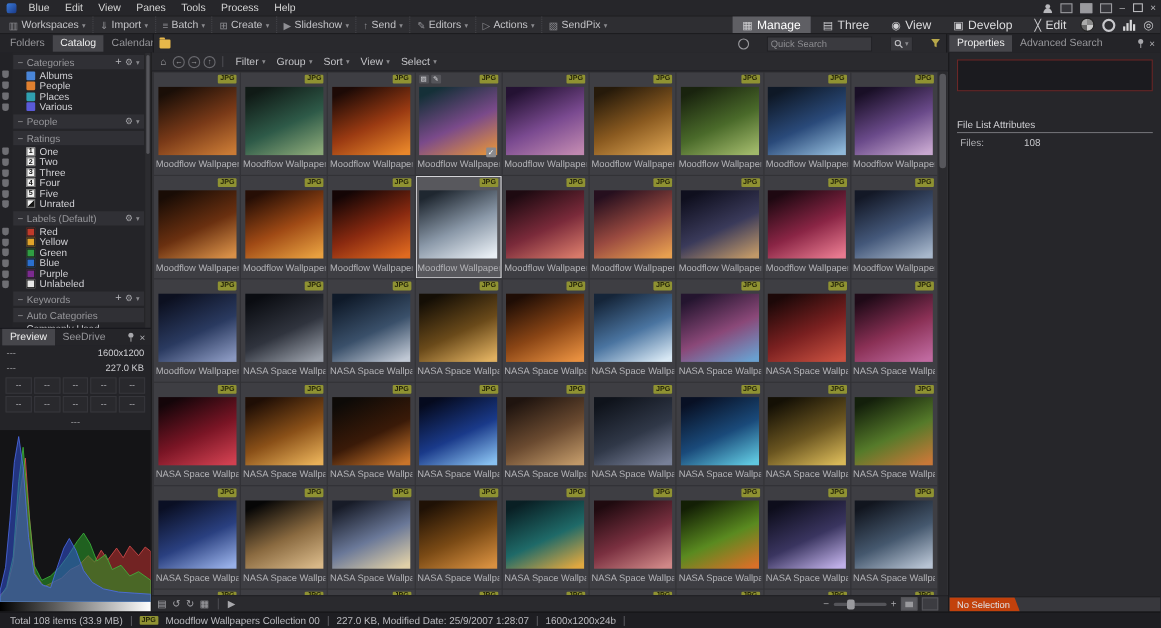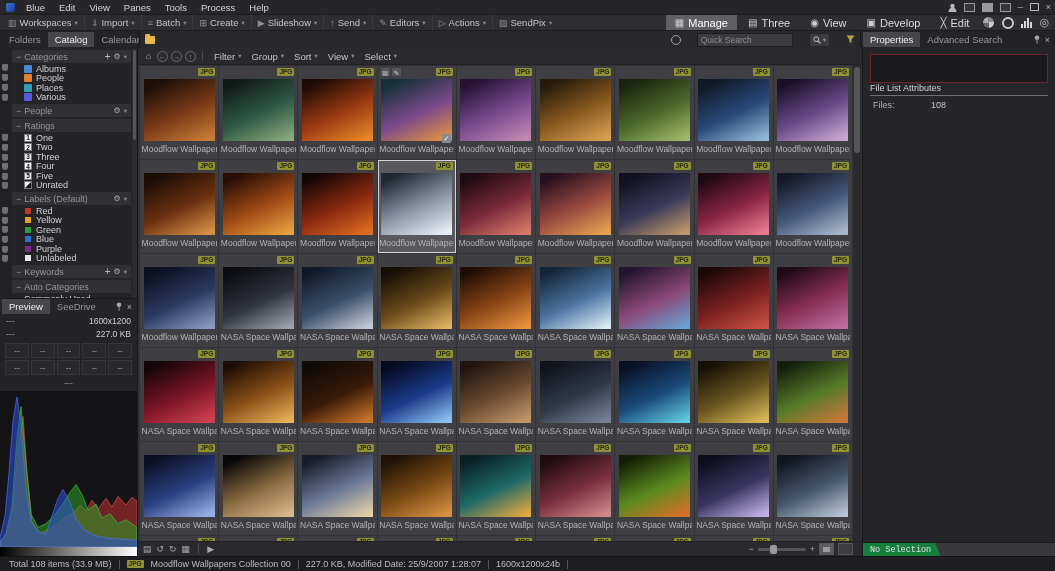--- a/index.html
+++ b/index.html
@@ -104,26 +104,26 @@
   .gficon{color:#a8a8ac;font-size:9px;}
   .zoomctl{margin-left:auto;display:flex;align-items:center;gap:4px;padding-right:4px;}
   .ztrack{width:48px;height:3px;background:#55555a;border-radius:2px;position:relative;}
   .zthumb{position:absolute;left:12px;top:-3px;width:7px;height:9px;background:#9a9a9e;border-radius:2px;}
   .zbtn{width:13px;height:10px;border:1px solid #55555a;background:#3c3c41;display:flex;align-items:center;justify-content:center;}
   .zbtn.active{background:#5a5a5f;}
   .zbtn i{display:block;width:7px;height:5px;background:#9a9a9e;}
   
   .rightcol{width:192px;flex:none;background:#26262a;border-left:1px solid #18181b;display:flex;flex-direction:column;}
   .propbox{margin:6px 7px 0;height:27px;flex:none;background:#1b1b1f;border:1px solid #6b2727;}
-  .flahead{margin:0 7px 0;padding-bottom:2px;font-size:9px;color:#cfcfd3;border-bottom:1px solid #6e6e73;flex:none;}
+  .flahead{margin:25px 7px 0;padding-bottom:2px;font-size:9px;color:#cfcfd3;border-bottom:1px solid #6e6e73;flex:none;}
   .fieldrow{display:flex;padding:4px 10px 0;font-size:9px;color:#b2b2b6;flex:none;}
   .fieldrow .fl{width:58px;flex:none;}
   .fieldrow .fv{color:#c8c8cc;}
   .rfooter{margin-top:auto;height:13px;flex:none;background:#38383d;border-top:1px solid #1c1c1f;display:flex;align-items:stretch;}
-  .nosel{background:#15803d;color:#e0e0e4;font-size:8.5px;display:flex;align-items:center;padding:0 9px 0 7px;clip-path:polygon(0 0,calc(100% - 5px) 0,100% 100%,0 100%);font-family:Liberation Mono, monospace;}
+  .nosel{background:#c2410c;color:#e0e0e4;font-size:8.5px;display:flex;align-items:center;padding:0 9px 0 7px;clip-path:polygon(0 0,calc(100% - 5px) 0,100% 100%,0 100%);}
   
   .statusbar{height:14px;flex:none;background:#1e1e22;border-top:1px solid #141417;display:flex;align-items:center;gap:7px;padding:0 9px;font-size:9px;color:#bcbcc0;}
   .sbsep{width:1px;height:9px;background:#55555a;}
   .pinicon{display:inline-block;}
 </style>
 </head>
 <body>
 
 <div class="app">
 

